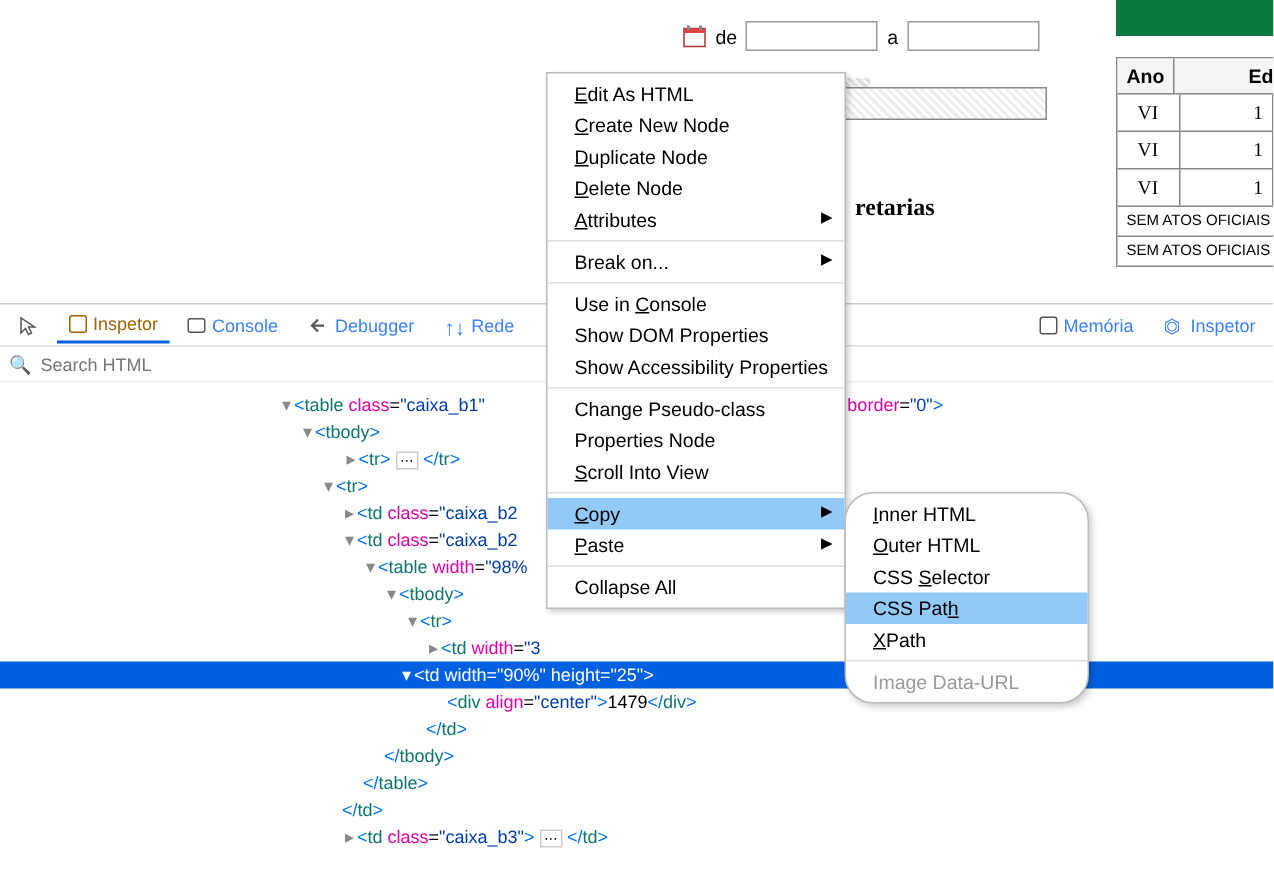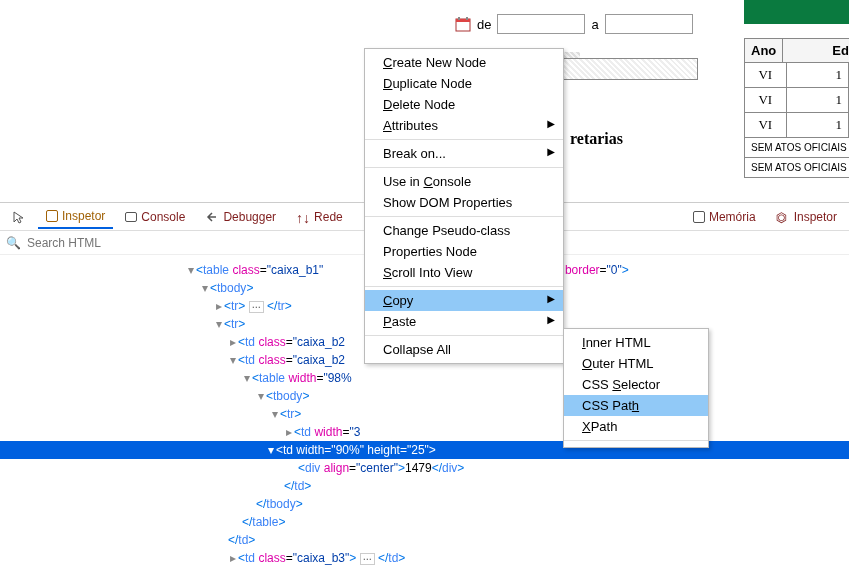--- a/index.html
+++ b/index.html
@@ -20,41 +20,41 @@
 .side-table .c1 { width: 60px; }
 .side-table .c2 { flex: 1; margin-left: 43px; }
 .side-table .textrow { padding: 4px 6px; border-bottom: 1px solid #888; font-size: 10px; white-space: nowrap; }
 
 .heading { position: absolute; top: 130px; left: 570px; font-family: Georgia, serif; font-weight: bold; font-size: 16px; }
 .shaded { position: absolute; top: 58px; left: 558px; width: 140px; height: 22px; border: 1px solid #888; background: repeating-linear-gradient(45deg, #eee, #eee 2px, #fff 2px, #fff 4px); }
 .shaded-left { position: absolute; top: 52px; left: 556px; width: 24px; height: 20px; background: repeating-linear-gradient(45deg, #ddd, #ddd 2px, #f5f5f5 2px, #f5f5f5 4px); }
 
 .devtools { position: absolute; top: 202px; left: 0; right: 0; bottom: 0; border-top: 1px solid #ccc; background: #fff; }
 .toolbar { display: flex; align-items: center; height: 28px; border-bottom: 1px solid #ddd; padding: 0 4px; gap: 4px; font-size: 12px; }
-.tool-item { display: flex; align-items: center; gap: 4px; padding: 4px 8px; color: #7f1d1d; cursor: pointer; }
+.tool-item { display: flex; align-items: center; gap: 4px; padding: 4px 8px; color: #3b82f6; cursor: pointer; }
 .tool-item.active { color: #a16207; border-bottom: 2px solid #0060df; }
 .tool-icon { width: 14px; height: 14px; display: inline-block; }
 
 .search-bar { display: flex; align-items: center; height: 24px; border-bottom: 1px solid #eee; padding: 0 6px; gap: 6px; }
 .search-bar input { border: none; outline: none; font-size: 12px; flex: 1; color: #6d28d9; }
 
 .dom-tree { padding: 6px 0; font-family: Consolas, Monaco, monospace; font-size: 12px; line-height: 18px; position: relative; }
 .dom-line { white-space: nowrap; padding-left: 0; }
 .dom-line .twisty { display: inline-block; width: 10px; text-align: center; color: #888; cursor: pointer; }
 .tag-open { color: #0074e8; }
-.tag-name { color: #3b82f6; }
+.tag-name { color: #0f766e; }
 .attr-name { color: #dd00a9; }
 .attr-val { color: #003eaa; }
 .ellipsis-box { display: inline-block; border: 1px solid #ccc; padding: 0 2px; font-size: 9px; line-height: 10px; vertical-align: middle; background: #fff; }
 .selected-line { background: #0060df; color: #fff !important; }
 .selected-line * { color: #fff !important; }
 
 .ctx-menu { position: absolute; background: #fff; border: 1px solid #bbb; box-shadow: 2px 2px 4px rgba(0,0,0,0.2); font-size: 13px; padding: 3px 0; }
 .ctx-menu.main { top: 48px; left: 364px; width: 200px; }
-.ctx-menu.sub { top: 328px; left: 563px; width: 146px; }
+.ctx-menu.sub { top: 328px; left: 563px; width: 163px; border-radius: 19px; }
 .ctx-item { padding: 3px 28px 3px 18px; cursor: default; white-space: nowrap; position: relative; }
 .ctx-item.highlight { background: #91c9f7; }
 .ctx-item.disabled { color: #999; }
 .ctx-sep { height: 1px; background: #ddd; margin: 3px 0; }
 .ctx-arrow { position: absolute; right: 8px; font-size: 10px; }
 .ul { text-decoration: underline; }
 
 .i-inspect { border: 1.5px solid currentColor; border-radius: 2px; width: 12px; height: 12px; }
 .i-console { border: 1.5px solid #555; border-radius: 2px; width: 12px; height: 10px; }
 .i-net { font-size: 14px; }
@@ -148,60 +148,63 @@
   </div>
 
   <div class="search-bar">
     <span style="color:#888;">🔍</span>
     <input type="text" placeholder="Search HTML" style="">
   </div>
 
   <div class="dom-tree">
     <div class="dom-line" style="padding-left:186px;"><span class="twisty">▾</span><span class="tag-open">&lt;</span><span class="tag-name">table</span> <span class="attr-name">class</span>=<span class="attr-val">"caixa_b1"</span> <span style="display:inline-block;width:190px;"></span><span class="attr-name">ding</span>=<span class="attr-val">"0"</span> <span class="attr-name">border</span>=<span class="attr-val">"0"</span><span class="tag-open">&gt;</span></div>
     <div class="dom-line" style="padding-left:200px;"><span class="twisty">▾</span><span class="tag-open">&lt;</span><span class="tag-name">tbody</span><span class="tag-open">&gt;</span></div>
-    <div class="dom-line" style="padding-left:214px;"><span class="twisty">▸</span><span class="tag-open">&lt;</span><span class="tag-name">tr</span><span class="tag-open">&gt;</span> <span class="ellipsis-box">⋯</span> <span class="tag-open">&lt;/</span><span class="tag-name">tr</span><span class="tag-open">&gt;</span></div>
+    <div class="dom-line" style="padding-left:214px;margin-left:15px;"><span class="twisty">▸</span><span class="tag-open">&lt;</span><span class="tag-name">tr</span><span class="tag-open">&gt;</span> <span class="ellipsis-box">⋯</span> <span class="tag-open">&lt;/</span><span class="tag-name">tr</span><span class="tag-open">&gt;</span></div>
     <div class="dom-line" style="padding-left:214px;"><span class="twisty">▾</span><span class="tag-open">&lt;</span><span class="tag-name">tr</span><span class="tag-open">&gt;</span></div>
     <div class="dom-line" style="padding-left:228px;"><span class="twisty">▸</span><span class="tag-open">&lt;</span><span class="tag-name">td</span> <span class="attr-name">class</span>=<span class="attr-val">"caixa_b2</span></div>
     <div class="dom-line" style="padding-left:228px;"><span class="twisty">▾</span><span class="tag-open">&lt;</span><span class="tag-name">td</span> <span class="attr-name">class</span>=<span class="attr-val">"caixa_b2</span></div>
     <div class="dom-line" style="padding-left:242px;"><span class="twisty">▾</span><span class="tag-open">&lt;</span><span class="tag-name">table</span> <span class="attr-name">width</span>=<span class="attr-val">"98%</span></div>
     <div class="dom-line" style="padding-left:256px;"><span class="twisty">▾</span><span class="tag-open">&lt;</span><span class="tag-name">tbody</span><span class="tag-open">&gt;</span></div>
     <div class="dom-line" style="padding-left:270px;"><span class="twisty">▾</span><span class="tag-open">&lt;</span><span class="tag-name">tr</span><span class="tag-open">&gt;</span></div>
     <div class="dom-line" style="padding-left:284px;"><span class="twisty">▸</span><span class="tag-open">&lt;</span><span class="tag-name">td</span> <span class="attr-name">width</span>=<span class="attr-val">"3</span></div>
     <div class="dom-line selected-line" style="padding-left:0;"><span style="padding-left:266px;"></span><span class="twisty" style="color:#fff">▾</span>&lt;td width="90%" height="25"&gt;</div>
     <div class="dom-line" style="padding-left:298px;"><span class="tag-open">&lt;</span><span class="tag-name">div</span> <span class="attr-name">align</span>=<span class="attr-val">"center"</span><span class="tag-open">&gt;</span><span>1479</span><span class="tag-open">&lt;/</span><span class="tag-name">div</span><span class="tag-open">&gt;</span></div>
     <div class="dom-line" style="padding-left:284px;"><span class="tag-open">&lt;/</span><span class="tag-name">td</span><span class="tag-open">&gt;</span></div>
     <div class="dom-line" style="padding-left:256px;"><span class="tag-open">&lt;/</span><span class="tag-name">tbody</span><span class="tag-open">&gt;</span></div>
     <div class="dom-line" style="padding-left:242px;"><span class="tag-open">&lt;/</span><span class="tag-name">table</span><span class="tag-open">&gt;</span></div>
     <div class="dom-line" style="padding-left:228px;"><span class="tag-open">&lt;/</span><span class="tag-name">td</span><span class="tag-open">&gt;</span></div>
     <div class="dom-line" style="padding-left:228px;"><span class="twisty">▸</span><span class="tag-open">&lt;</span><span class="tag-name">td</span> <span class="attr-name">class</span>=<span class="attr-val">"caixa_b3"</span><span class="tag-open">&gt;</span> <span class="ellipsis-box">⋯</span> <span class="tag-open">&lt;/</span><span class="tag-name">td</span><span class="tag-open">&gt;</span></div>
 
   </div>
 </div>
 
 <div class="ctx-menu main">
+  <div class="ctx-item"><span class="ul">E</span>dit As HTML</div>
   <div class="ctx-item"><span class="ul">C</span>reate New Node</div>
   <div class="ctx-item"><span class="ul">D</span>uplicate Node</div>
   <div class="ctx-item"><span class="ul">D</span>elete Node</div>
   <div class="ctx-item"><span class="ul">A</span>ttributes<span class="ctx-arrow">▶</span></div>
   <div class="ctx-sep"></div>
   <div class="ctx-item">Break on...<span class="ctx-arrow">▶</span></div>
   <div class="ctx-sep"></div>
   <div class="ctx-item">Use in <span class="ul">C</span>onsole</div>
   <div class="ctx-item">Show DOM Properties</div>
+  <div class="ctx-item">Show Accessibility Properties</div>
   <div class="ctx-sep"></div>
   <div class="ctx-item">Change Pseudo-class</div>
   <div class="ctx-item">Properties Node</div>
   <div class="ctx-item"><span class="ul">S</span>croll Into View</div>
   <div class="ctx-sep"></div>
   <div class="ctx-item highlight"><span class="ul">C</span>opy<span class="ctx-arrow">▶</span></div>
   <div class="ctx-item"><span class="ul">P</span>aste<span class="ctx-arrow">▶</span></div>
   <div class="ctx-sep"></div>
   <div class="ctx-item">Collapse All</div>
 </div>
 
 <div class="ctx-menu sub">
   <div class="ctx-item"><span class="ul">I</span>nner HTML</div>
   <div class="ctx-item"><span class="ul">O</span>uter HTML</div>
   <div class="ctx-item">CSS <span class="ul">S</span>elector</div>
   <div class="ctx-item highlight">CSS Pat<span class="ul">h</span></div>
   <div class="ctx-item"><span class="ul">X</span>Path</div>
   <div class="ctx-sep"></div>
+  <div class="ctx-item disabled">Image Data-URL</div>
 </div>
 
 </body></html>

